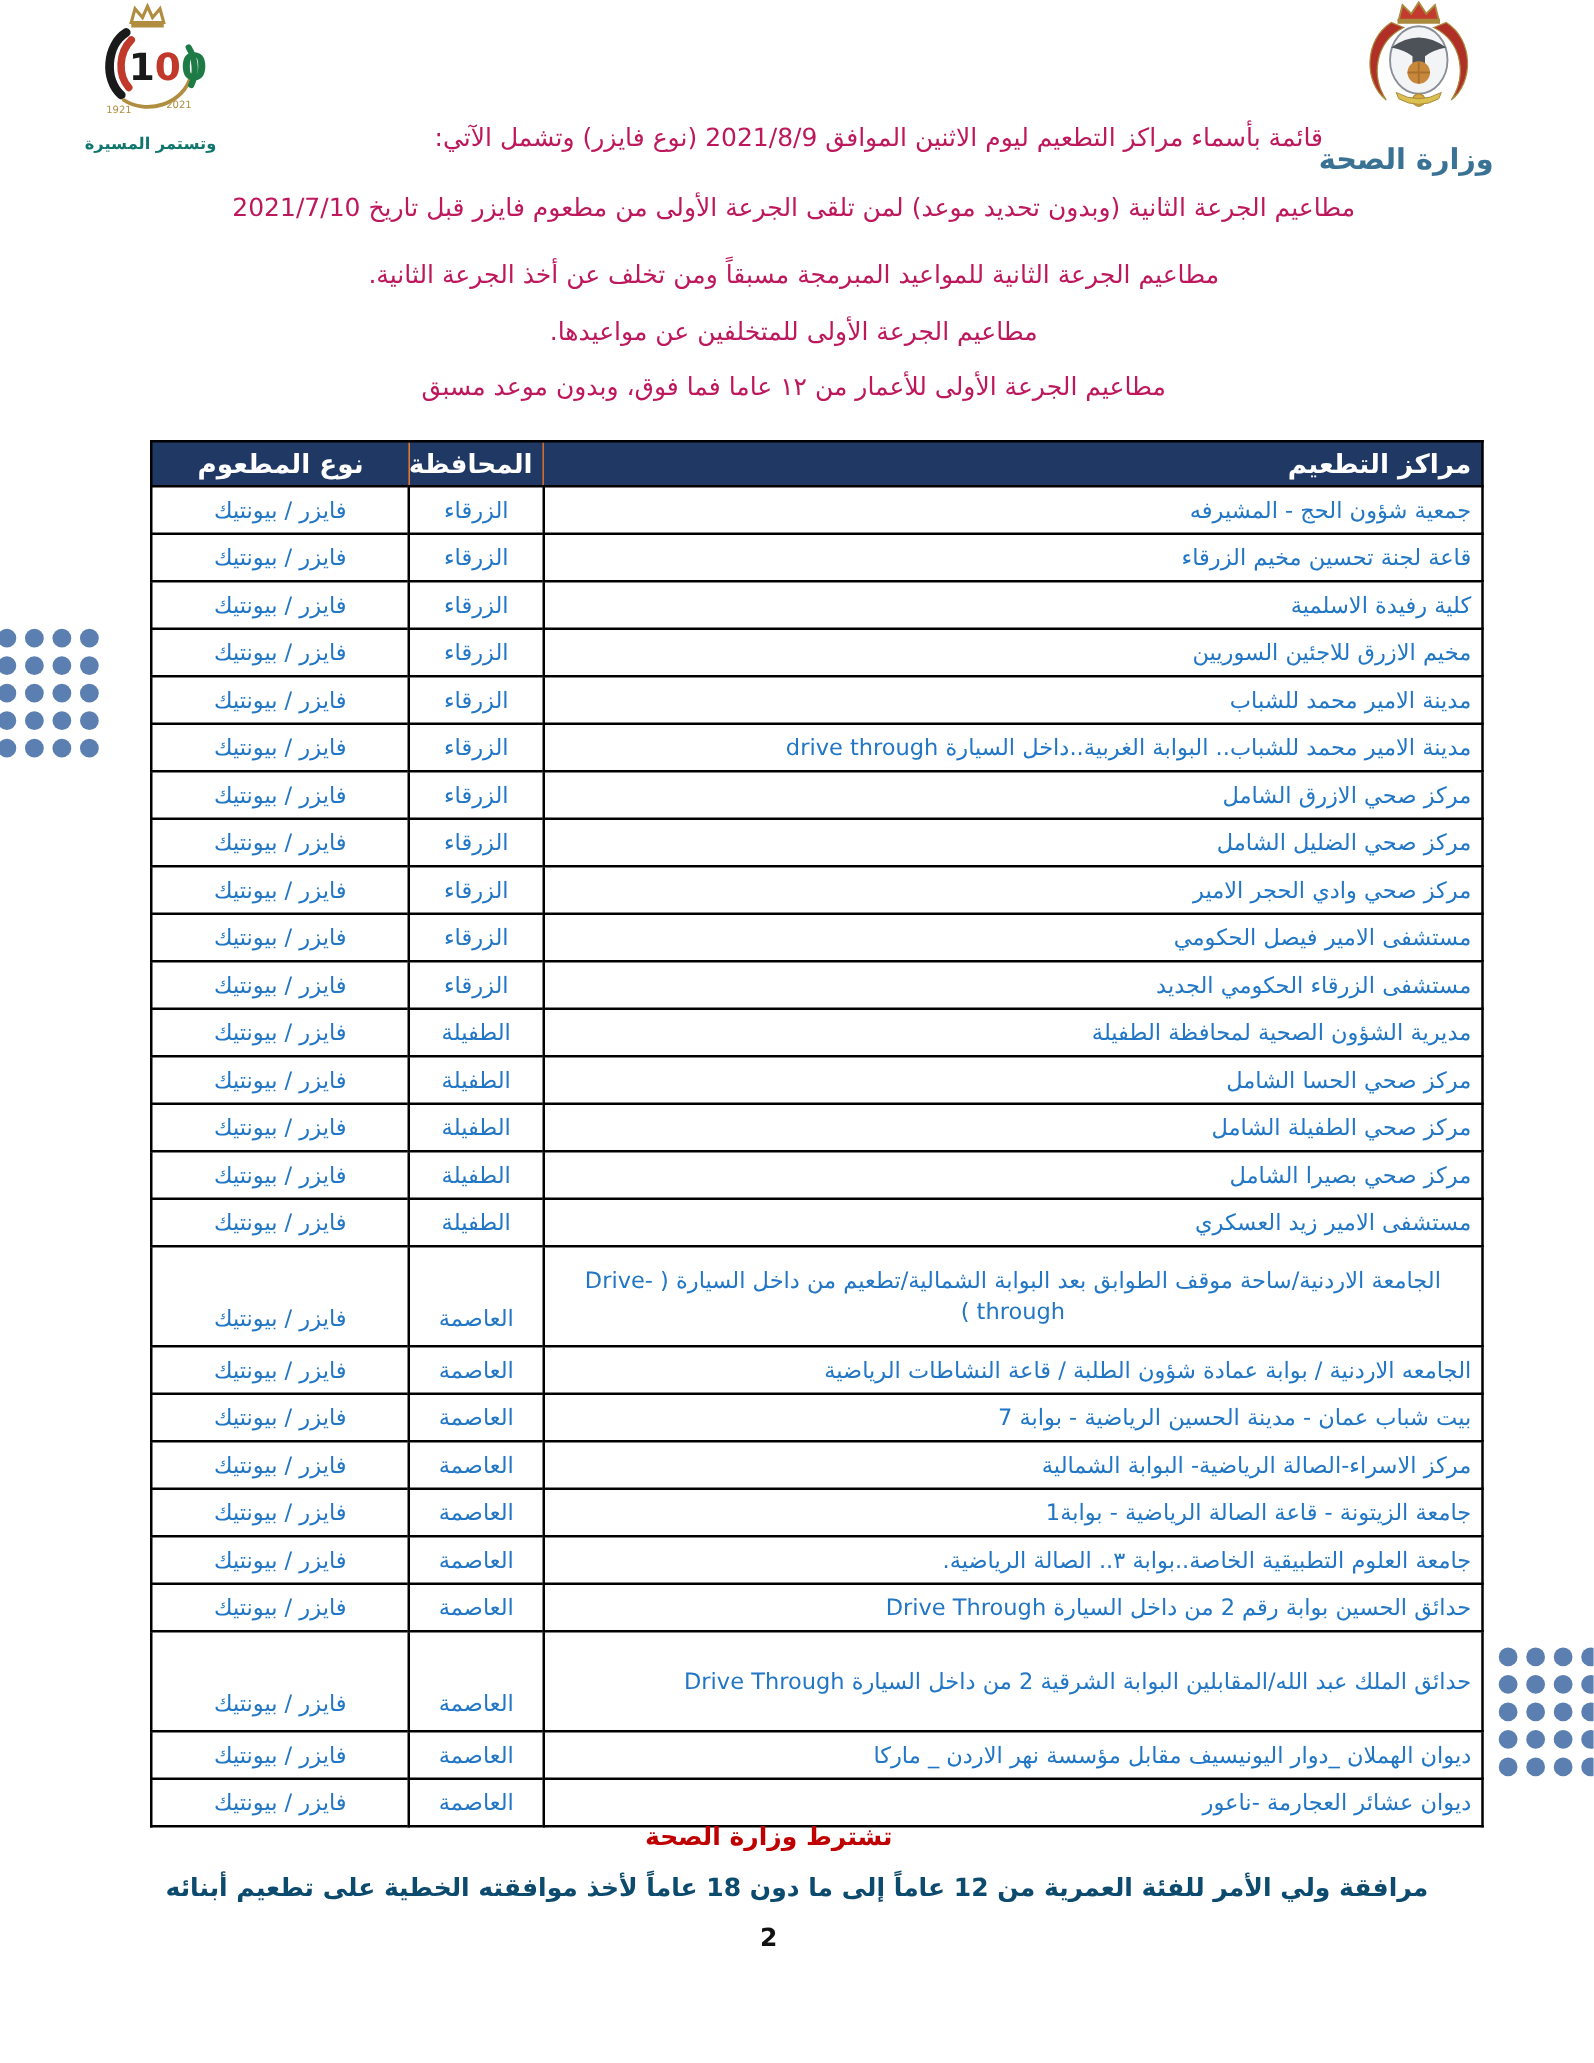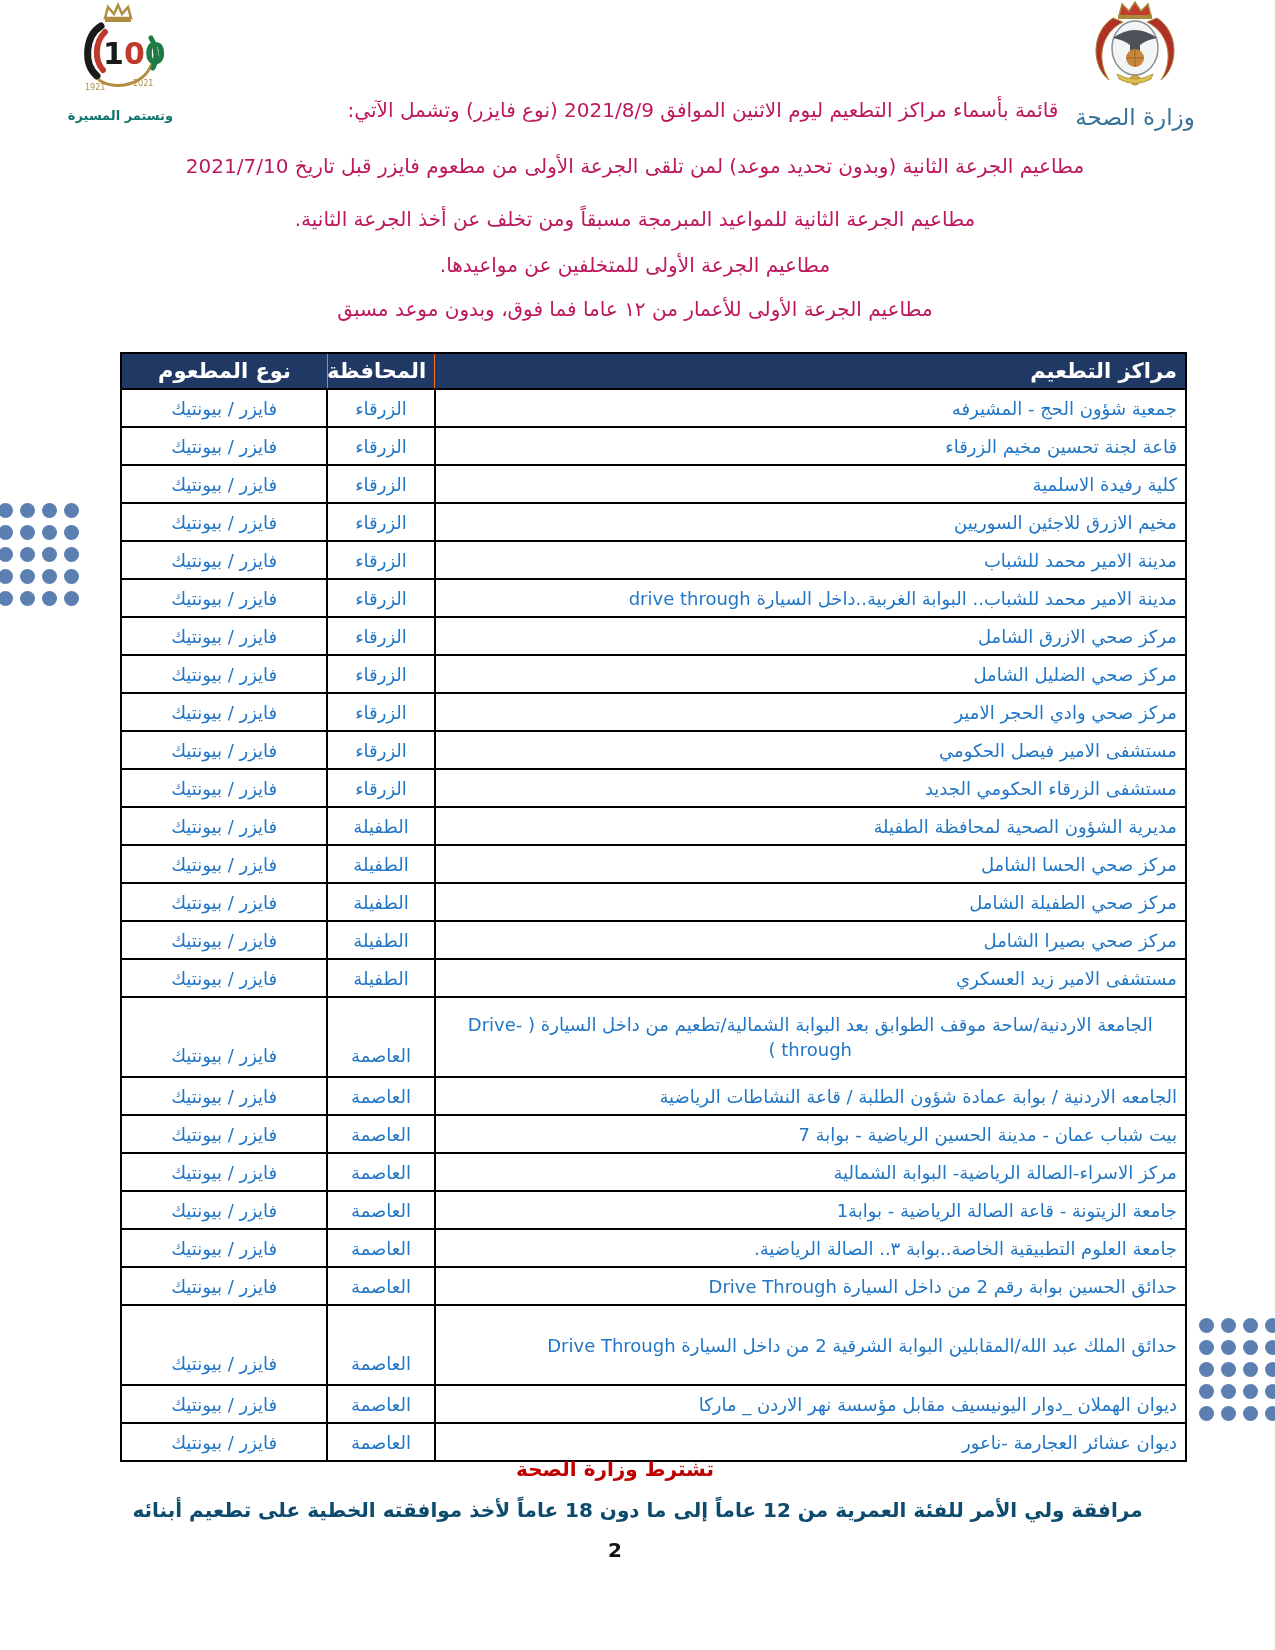--- a/index.html
+++ b/index.html
@@ -29,24 +29,24 @@
     direction: rtl;
   }
   .logo-ministry {
     position: absolute;
     left: 1075px; top: 0px;
     width: 120px;
     text-align: center;
   }
   .logo-ministry .mname {
     font-size: 23px;
-    font-weight: normal;
+    font-weight: bold;
     color: #3a7296;
     direction: rtl;
-    margin-top: 2px;
+    margin-top: 13px;
     white-space: nowrap;
   }
 
   
   .intro {
     position: absolute;
     left: 90px; top: 95px;
     width: 1090px;
     direction: rtl;
     text-align: center;

